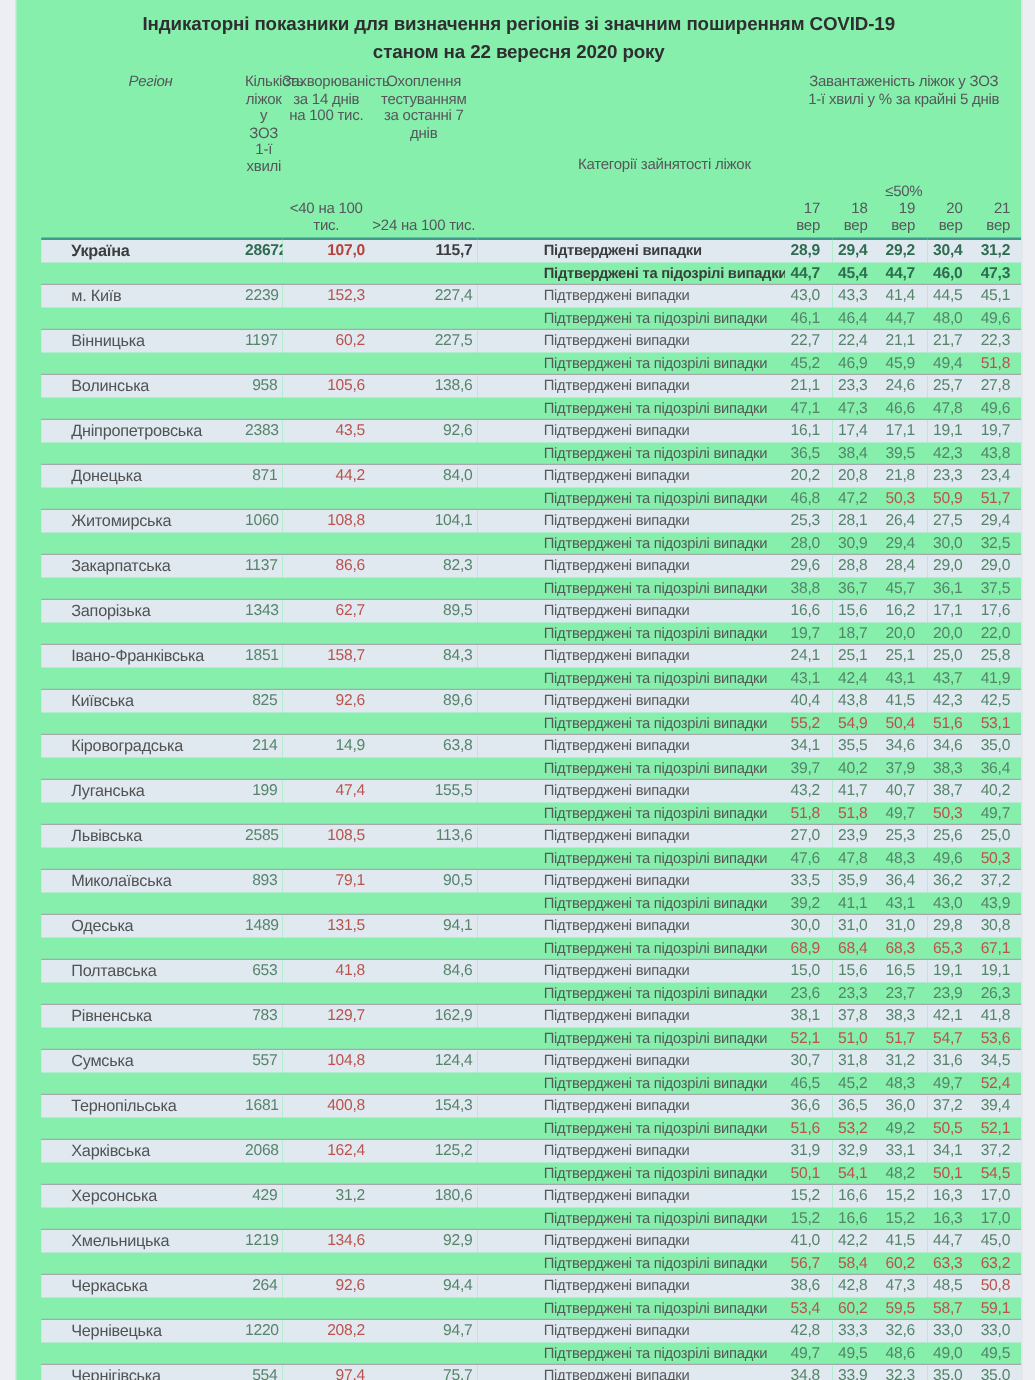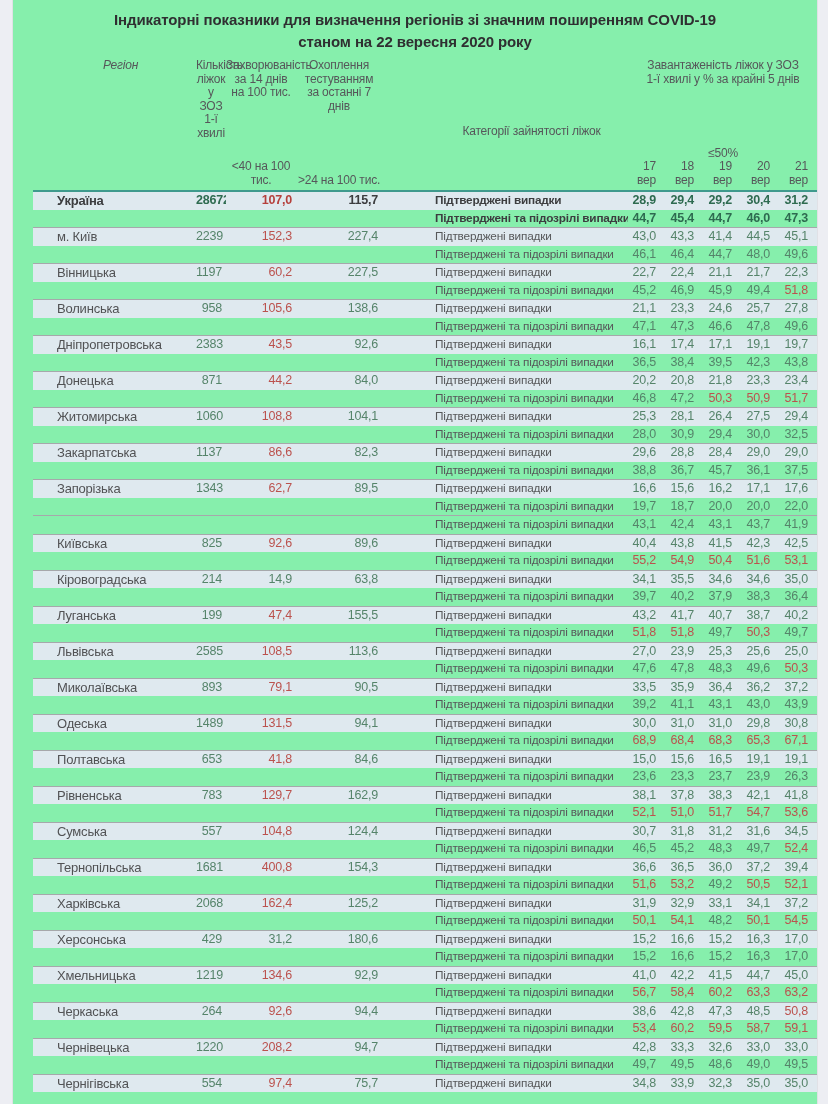--- a/index.html
+++ b/index.html
@@ -300,20 +300,32 @@
           <td></td>
           <td></td>
           <td></td>
           <td class="cat">Підтверджені та підозрілі випадки</td>
           <td class="pct cg">19,7</td>
           <td class="pct cg">18,7</td>
           <td class="pct cg">20,0</td>
           <td class="pct cg">20,0</td>
           <td class="pct cg">22,0</td>
         </tr>
+        <tr class="shade">
+          <td class="reg">Івано-Франківська</td>
+          <td class="num cg">1851</td>
+          <td class="num cr">158,7</td>
+          <td class="num cg">84,3</td>
+          <td class="cat">Підтверджені випадки</td>
+          <td class="pct cg">24,1</td>
+          <td class="pct cg">25,1</td>
+          <td class="pct cg">25,1</td>
+          <td class="pct cg">25,0</td>
+          <td class="pct cg">25,8</td>
+        </tr>
         <tr class="sep">
           <td></td>
           <td></td>
           <td></td>
           <td></td>
           <td class="cat">Підтверджені та підозрілі випадки</td>
           <td class="pct cg">43,1</td>
           <td class="pct cg">42,4</td>
           <td class="pct cg">43,1</td>
           <td class="pct cg">43,7</td>

